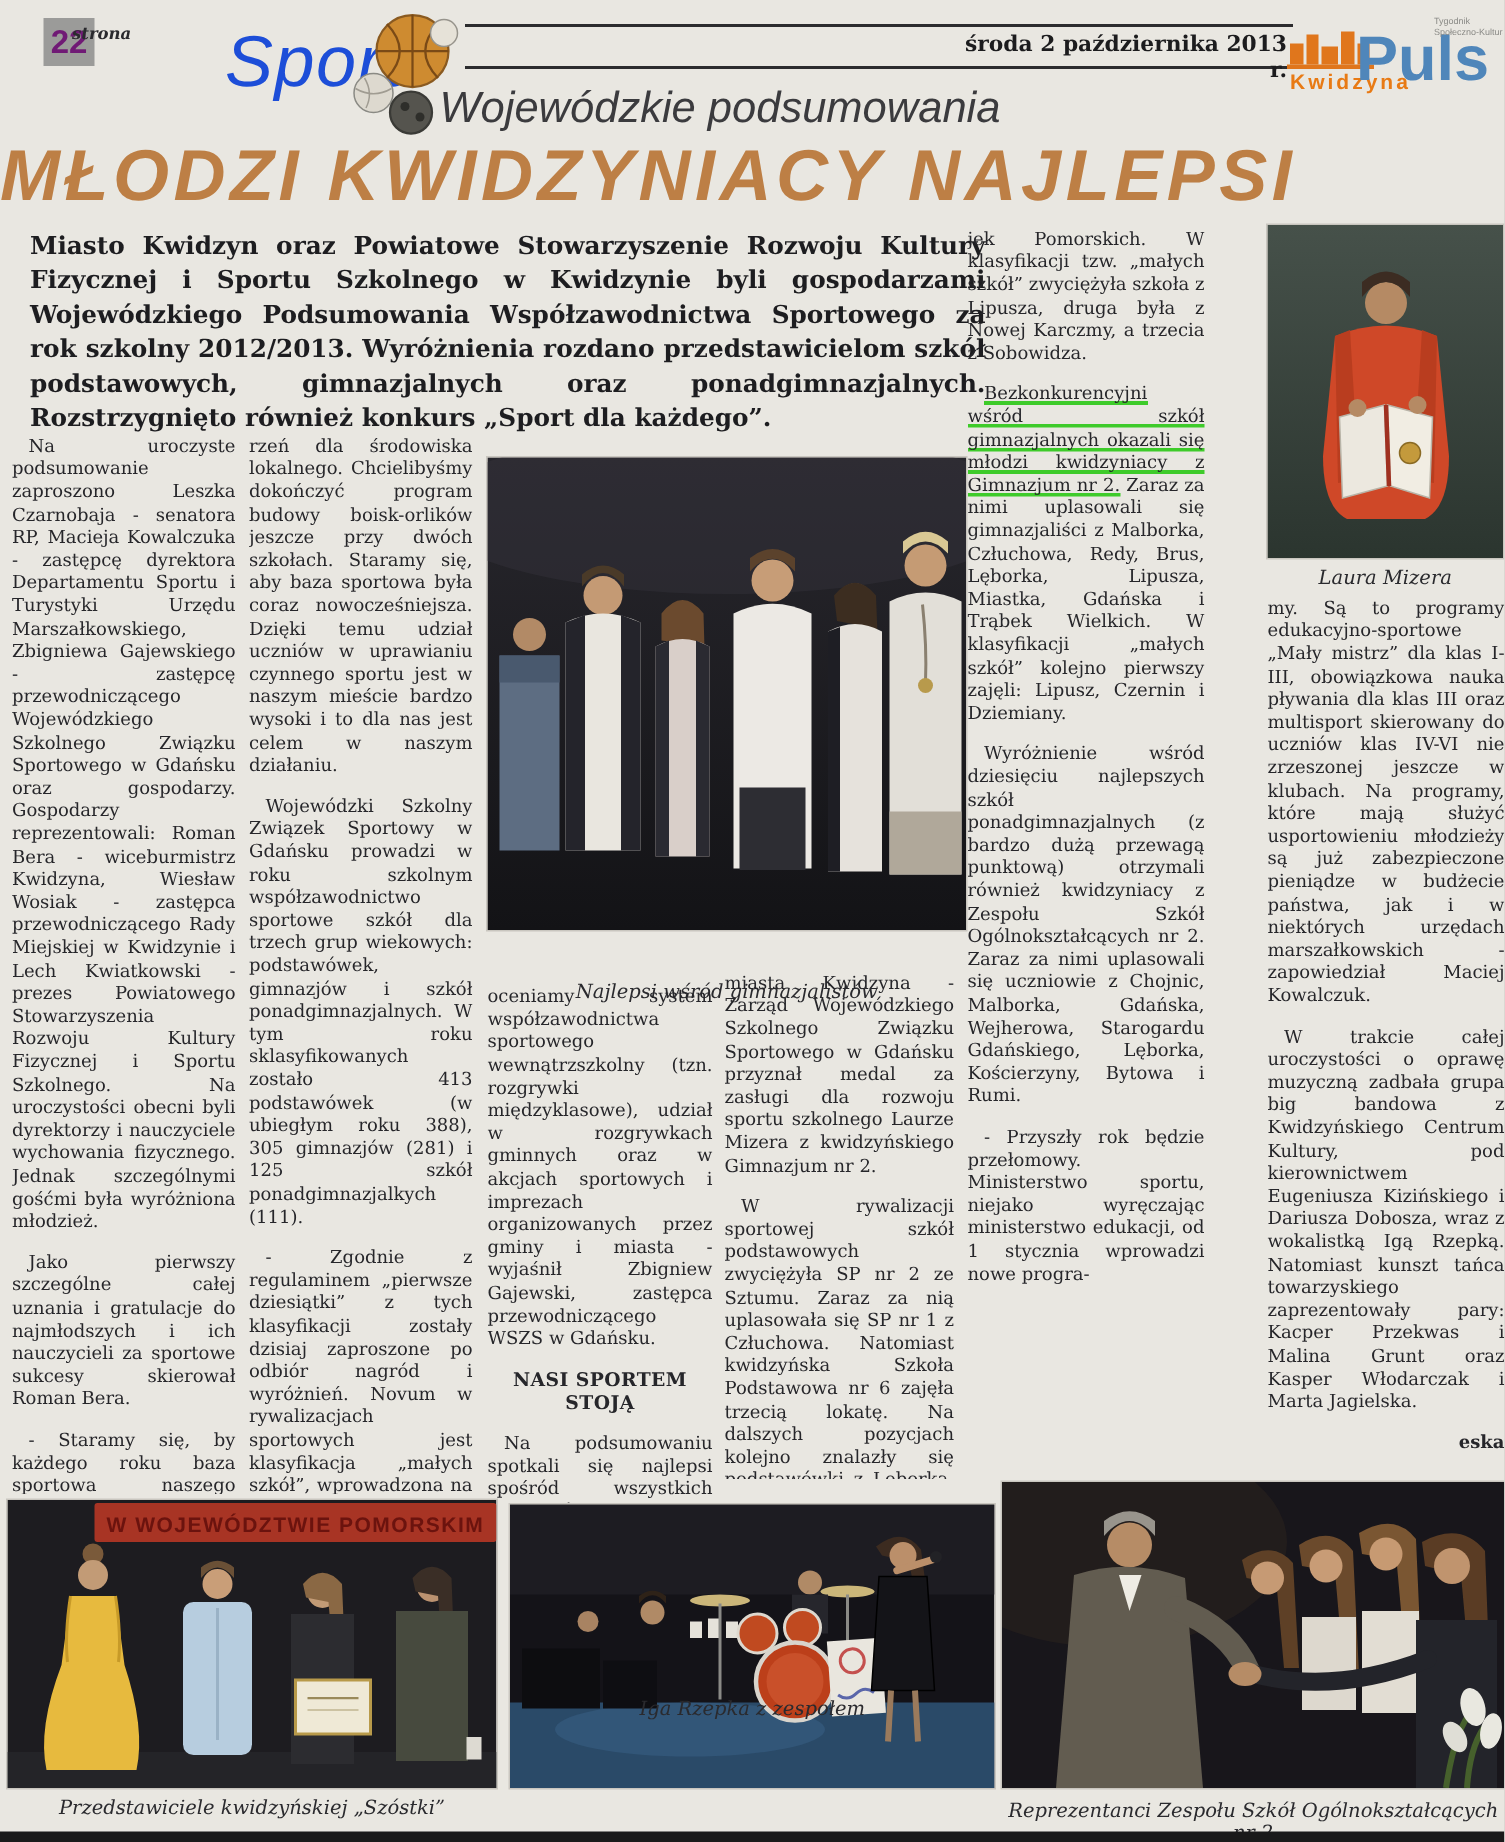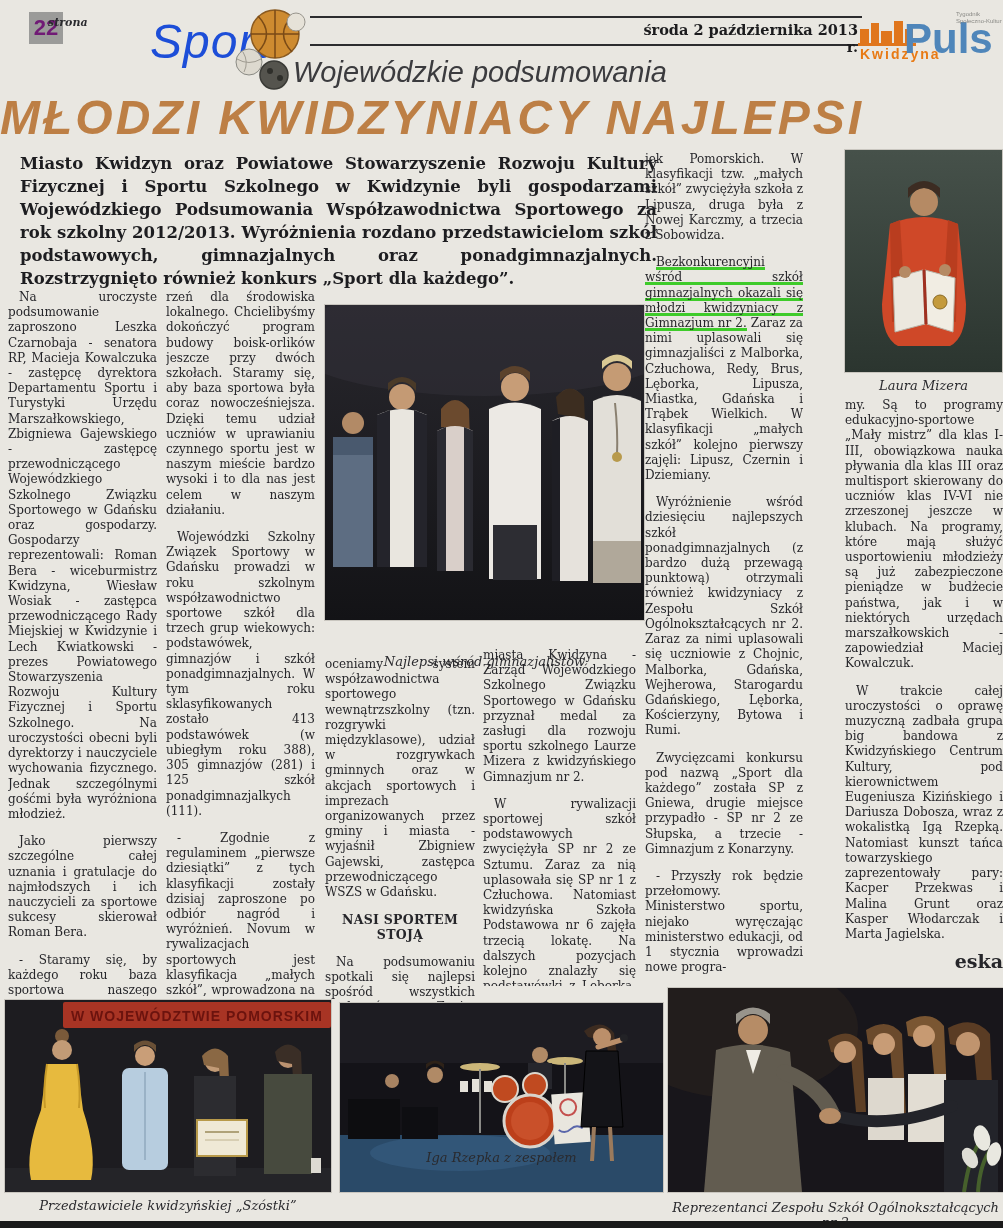--- a/index.html
+++ b/index.html
@@ -21,21 +21,21 @@
     font-weight:bold;font-style:italic;font-size:48px;letter-spacing:3px;color:#bd7f45;white-space:nowrap;}
   
   .lead{left:20px;top:152px;width:637px;font-weight:bold;font-size:16.5px;line-height:23px;
     text-align:justify;color:#1d1d20;}
   
   .colp{font-size:12px;line-height:15.2px;text-align:justify;overflow:hidden;}
   .colp p{margin:0 0 12px;text-indent:11px;}
   .colp p.cont{text-indent:0;}
   .subhead{font-weight:bold;text-align:center;text-indent:0 !important;font-size:12.5px;
     letter-spacing:.3px;margin:4px 0 11px;}
-  .byline{text-align:right;font-weight:bold;font-size:19px;}
+  .byline{text-align:right;font-weight:bold;font-size:12px;}
   .hl{background-image:linear-gradient(to top,#3ecb2a 0px,#3ecb2a 2.6px,rgba(0,0,0,0) 2.6px);padding-bottom:1px;}
   
   .photo{box-shadow:0 0 0 1px #c9c6bf;}
   .caption{font-style:italic;font-size:13px;text-align:center;color:#2a2a2e;}
   .bottom-strip{left:0;top:1221px;width:1003px;height:7px;background:#1a1a1a;}
 </style>
 </head>
 <body>
 
 <div id="page">
@@ -139,21 +139,20 @@
   <div class="abs colp" style="left:483px;top:648px;width:153px;height:338px;">
     <p class="cont">miasta Kwidzyna - Zarząd Wojewódzkiego Szkolnego Związku Sportowego w Gdańsku przyznał medal za zasługi dla rozwoju sportu szkolnego Laurze Mizera z kwidzyńskiego Gimnazjum nr 2.</p>
     <p>W rywalizacji sportowej szkół podstawowych zwyciężyła SP nr 2 ze Sztumu. Zaraz za nią uplasowała się SP nr 1 z Człuchowa. Natomiast kwidzyńska Szkoła Podstawowa nr 6 zajęła trzecią lokatę. Na dalszych pozycjach kolejno znalazły się podstawówki z Lęborka, Krokowa, Gdańska, Żukowa, Debrzna, Lipusza, Tczewa i Mikoła-</p>
   </div>
 
   <div class="abs colp" style="left:645px;top:152px;width:158px;height:845px;">
     <p class="cont">jek Pomorskich. W klasyfikacji tzw. „małych szkół” zwyciężyła szkoła z Lipusza, druga była z Nowej Karczmy, a trzecia z Sobowidza.</p>
     <p><span class="hl">Bezkonkurencyjni wśród szkół gimnazjalnych okazali się młodzi kwidzyniacy z Gimnazjum nr 2.</span>
        <span>Zaraz za nimi uplasowali się gimnazjaliści z Malborka, Człuchowa, Redy, Brus, Lęborka, Lipusza, Miastka, Gdańska i Trąbek Wielkich. W klasyfikacji „małych szkół” kolejno pierwszy zajęli: Lipusz, Czernin i Dziemiany.</span></p>
     <p>Wyróżnienie wśród dziesięciu najlepszych szkół ponadgimnazjalnych (z bardzo dużą przewagą punktową) otrzymali również kwidzyniacy z Zespołu Szkół Ogólnokształcących nr 2. Zaraz za nimi uplasowali się uczniowie z Chojnic, Malborka, Gdańska, Wejherowa, Starogardu Gdańskiego, Lęborka, Kościerzyny, Bytowa i Rumi.</p>
-    <p>Zwycięzcami konkursu pod nazwą „Sport dla każdego” została SP z Gniewa, drugie miejsce przypadło - SP nr 2 ze Słupska, a trzecie - Gimnazjum z Konarzyny.</p>
     <p>- Przyszły rok będzie przełomowy. Ministerstwo sportu, niejako wyręczając ministerstwo edukacji, od 1 stycznia wprowadzi nowe progra-</p>
   </div>
 
   <svg class="abs photo" style="left:845px;top:150px;" width="157" height="222" viewBox="0 0 157 222">
     <defs>
       <linearGradient id="pg2" x1="0" y1="0" x2="0" y2="1">
         <stop offset="0" stop-color="#46514a"></stop>
           <stop offset="1" stop-color="#2b352f"></stop>
       </linearGradient>
     </defs>
@@ -234,21 +233,21 @@
       <path d="M218 126 q6 5 12 0 q6 -5 12 0" fill="none" stroke="#5a66aa" stroke-width="2"></path>
     </g>
     <path d="M244 28 q18 -14 30 2 l4 30 h-8 l-4 -22 -18 -4 z" fill="#3c2b20"></path>
     <circle cx="262" cy="34" r="9" fill="#bb8f6a"></circle>
     <path d="M258 44 L281 37" stroke="#bb8f6a" stroke-width="5" stroke-linecap="round"></path>
     <circle cx="284" cy="35" r="4" fill="#222226"></circle>
     <path d="M246 48 L278 48 L283 124 L241 124 Z" fill="#141418" stroke="#000" stroke-width="1"></path>
     <line x1="254" y1="124" x2="252" y2="158" stroke="#9a7a5c" stroke-width="4"></line>
     <line x1="270" y1="124" x2="272" y2="158" stroke="#9a7a5c" stroke-width="4"></line>
   </svg>
-  <div class="abs caption" style="left:340px;top:1132px;width:323px;margin-top:18px;">Iga Rzepka z zespołem</div>
+  <div class="abs caption" style="left:340px;top:1132px;width:323px;">Iga Rzepka z zespołem</div>
 
   <svg class="abs photo" style="left:668px;top:988px;" width="335" height="204" viewBox="0 0 335 204">
     <rect width="335" height="204" fill="#18161b"></rect>
     <ellipse cx="70" cy="40" rx="120" ry="70" fill="#3a2e22" opacity="0.30"></ellipse>
     <circle cx="85" cy="42" r="15" fill="#b68c66"></circle>
     <path d="M68 36 q17 -20 34 0 l0 -10 q-17 -13 -34 0 z" fill="#98948c"></path>
     <path d="M48 62 Q85 50 122 64 L134 204 L36 204 Z" fill="#625c50"></path>
     <path d="M78 62 L85 86 L93 62 Z" fill="#efece4"></path>
     <path d="M116 84 Q152 98 164 126" stroke="#625c50" stroke-width="16" fill="none" stroke-linecap="round"></path>
     <path d="M160 52 q20 -14 34 2 l4 70 h-10 l-5 -56 -20 -4 z" fill="#5e4026"></path>

